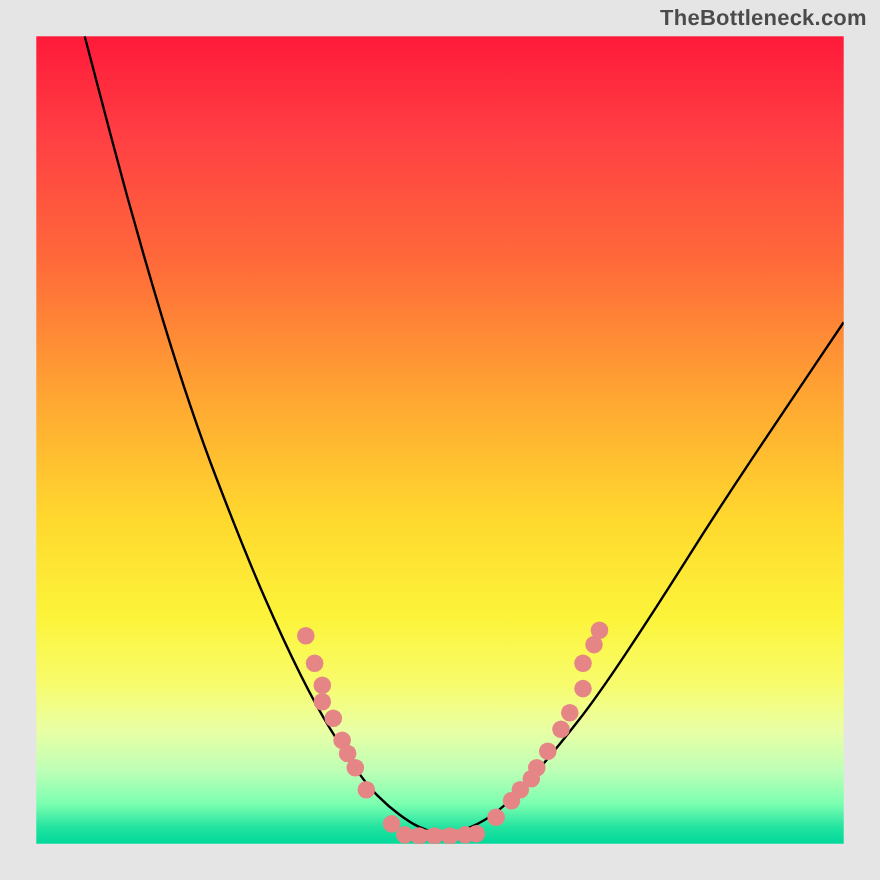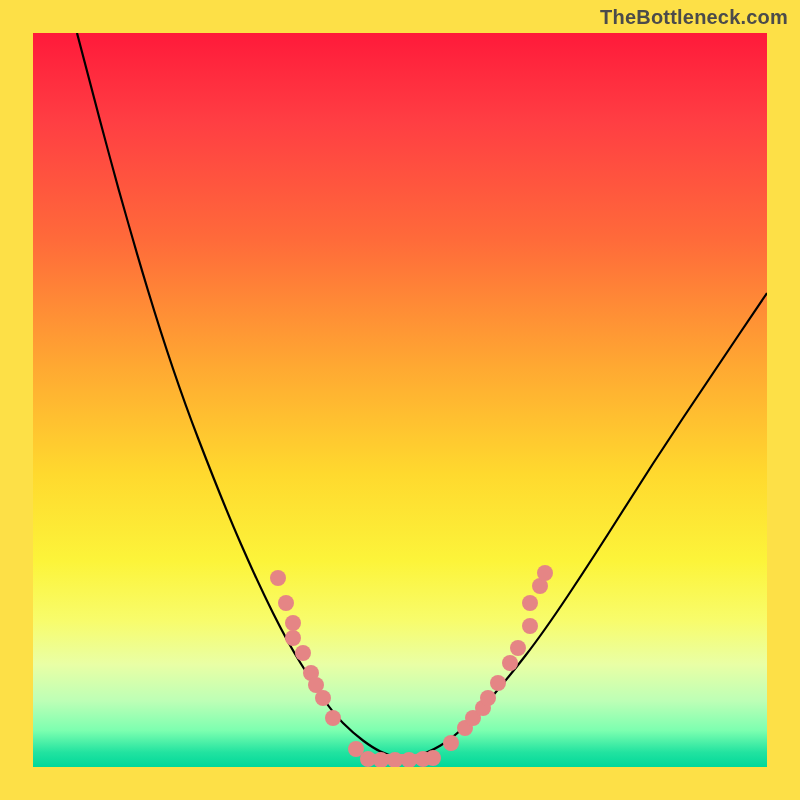--- a/index.html
+++ b/index.html
@@ -8,21 +8,21 @@
     width: 800px;
     height: 800px;
     background: #000;
     font-family: Arial, Helvetica, sans-serif;
     overflow: hidden;
   }
   .frame {
     position: relative;
     width: 800px;
     height: 800px;
-    background: #fde047;
+    background: #e5e5e5;
   }
   .watermark {
     position: absolute;
     top: 6px;
     right: 12px;
     color: #4b4b4b;
     font-size: 20px;
     font-weight: 600;
     letter-spacing: 0.2px;
     z-index: 5;

